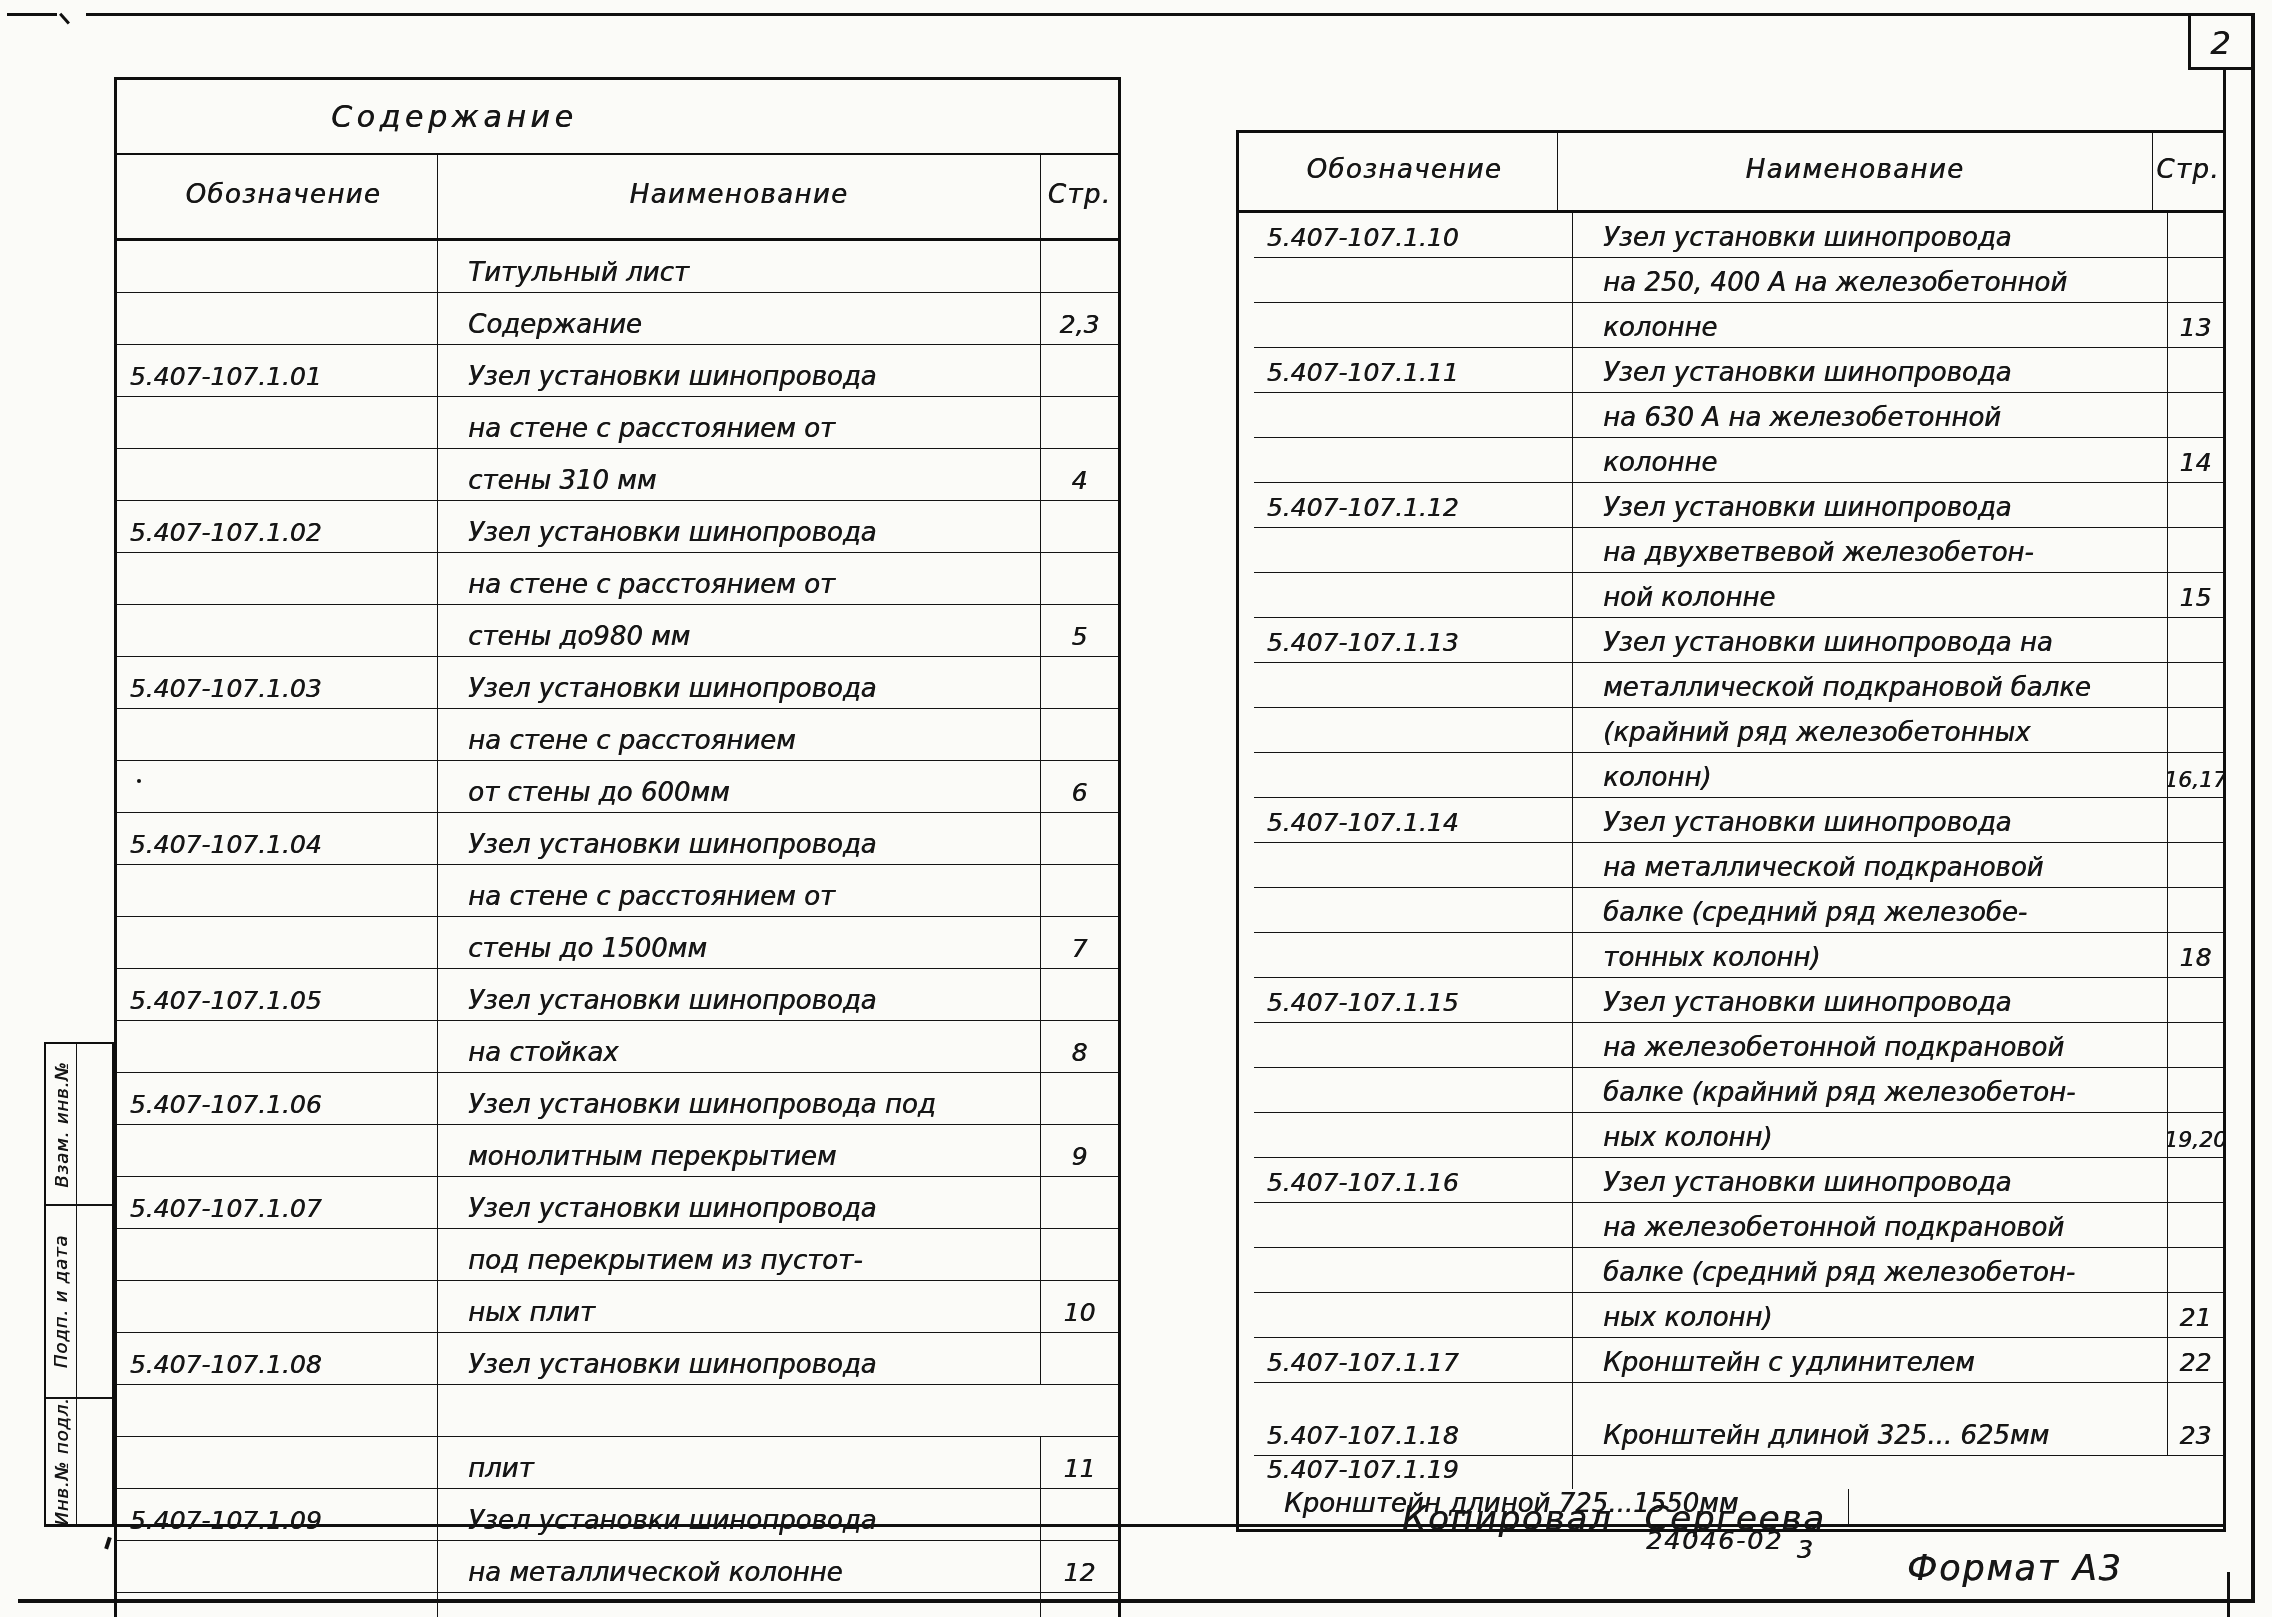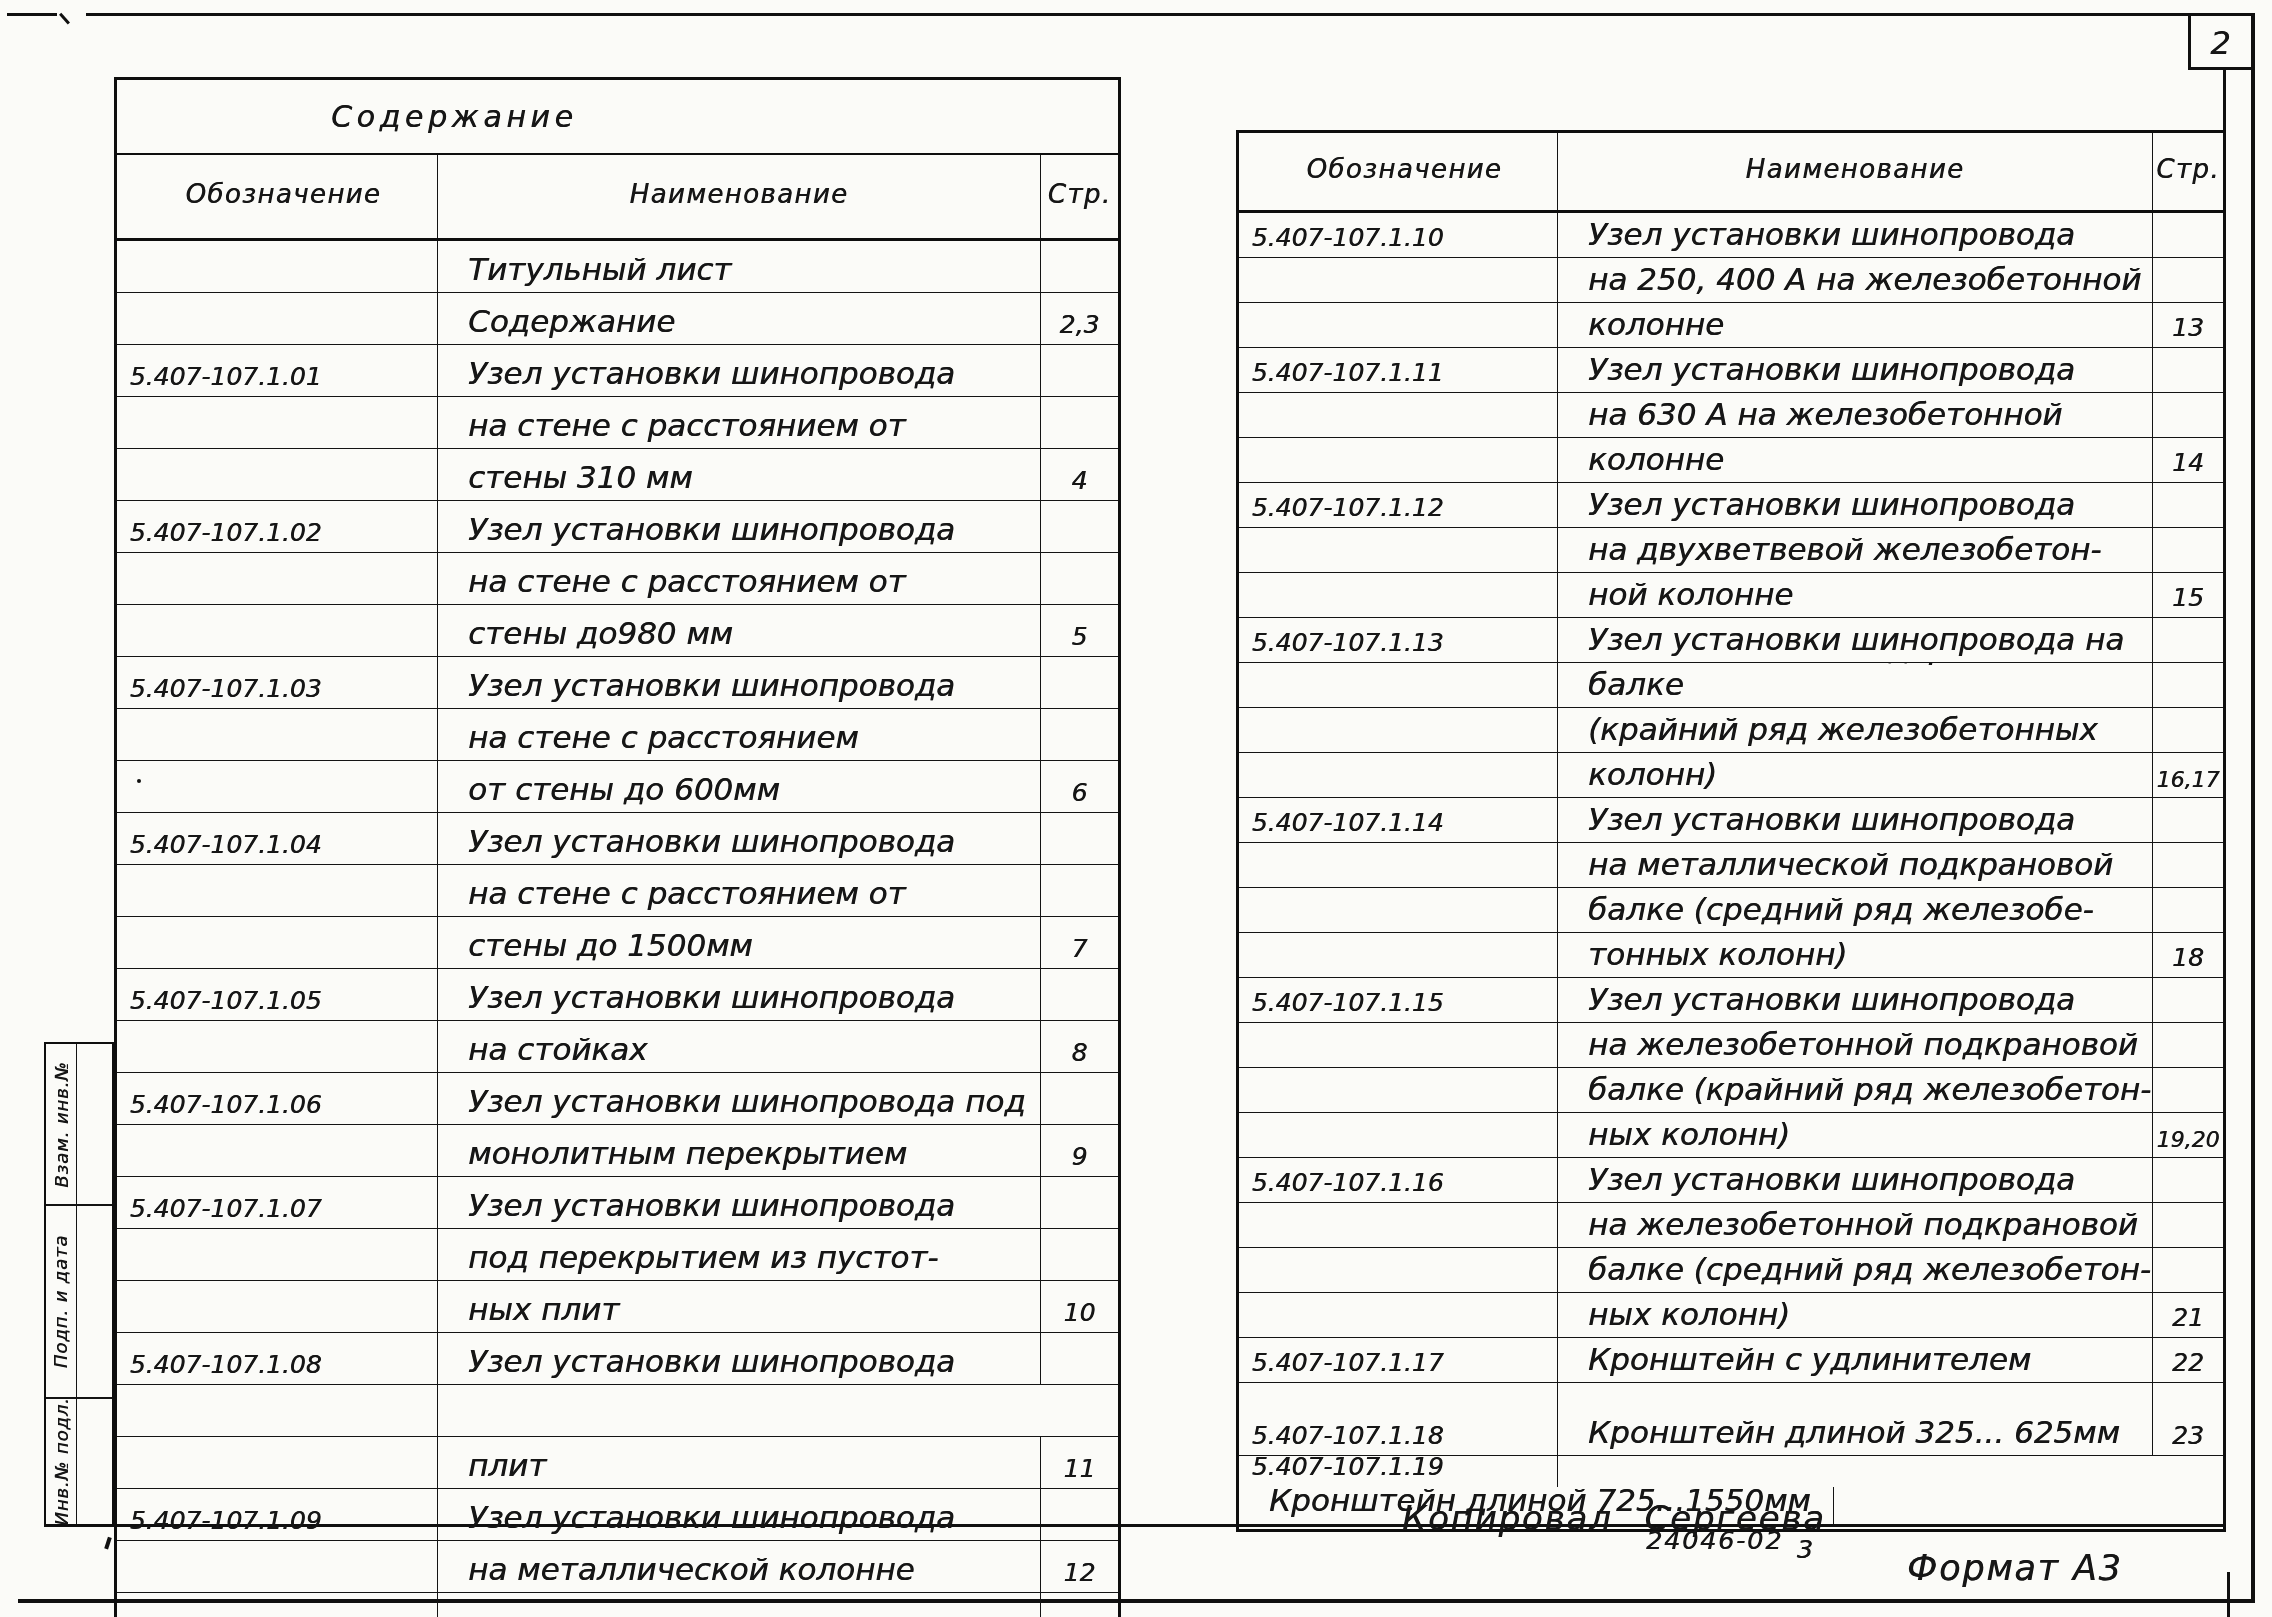--- a/index.html
+++ b/index.html
@@ -33,27 +33,27 @@
   .ctable.left  .header-row{ height:86px; }
   .ctable.right .header-row{ height:80px; }
   .ctable .header-row .cell{
     display:flex;align-items:center;justify-content:center;
     font-size:26px;letter-spacing:1.4px;
     box-sizing:border-box;
   }
   .row{ display:flex; border-bottom:1.8px solid #141414; box-sizing:border-box; }
   .rows .row:last-child{ border-bottom:none;flex-direction:column; }
   .ctable.left  .row{ height:52px; }
-  .ctable.right .row{ height:45px; }
+  .ctable.right .row{ height:45px;margin-left:15px; }
   .ctable.left  .rows .row:nth-child(27){ height:64px; }
   .ctable.right .rows .row:nth-child(27){ height:73px; }
   .ctable.right .rows .row:nth-child(28){ height:73px; }
   .cell{ box-sizing:border-box; display:flex; align-items:flex-end; overflow:hidden; }
   .cell.c1{ border-right:1.8px solid #141414; padding:0 0 5.5px 12.7px; font-size:25px; }
-  .cell.c2{ border-right:1.8px solid #141414; padding:0 0 5.5px 30px; font-size:31px; }
+  .cell.c2{ border-right:1.8px solid #141414; padding:0 0 5.5px 30px; font-size:26px; }
   .cell.c3{ justify-content:center; padding-bottom:5.5px; font-size:25px; }
   .ctable.left  .cell.c1{ width:321px; }
   .ctable.left  .cell.c2{ width:603px; }
   .ctable.left  .cell.c3{ flex:1; }
   .ctable.right .cell.c1{ width:319px; }
   .ctable.right .cell.c2{ width:595px; }
   .ctable.right .cell.c3{ flex:1; }
   .ctable.right .rows .row:nth-child(13) .cell.c3,
   .ctable.right .rows .row:nth-child(21) .cell.c3{ font-size:22px; }
 

